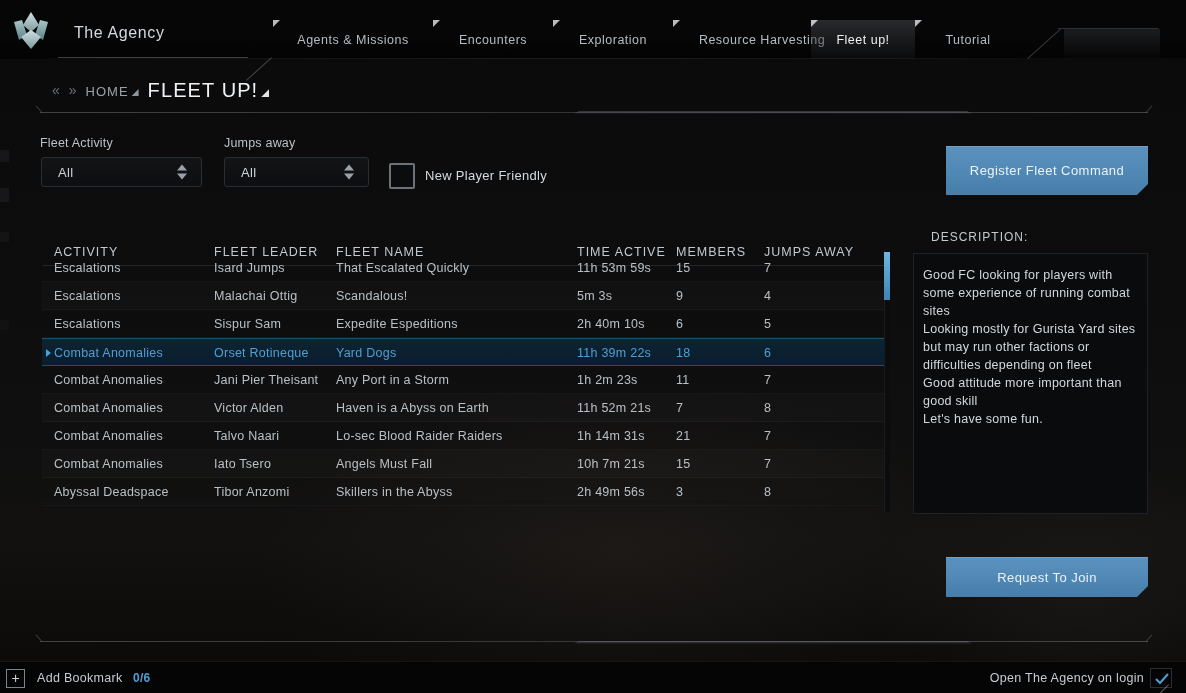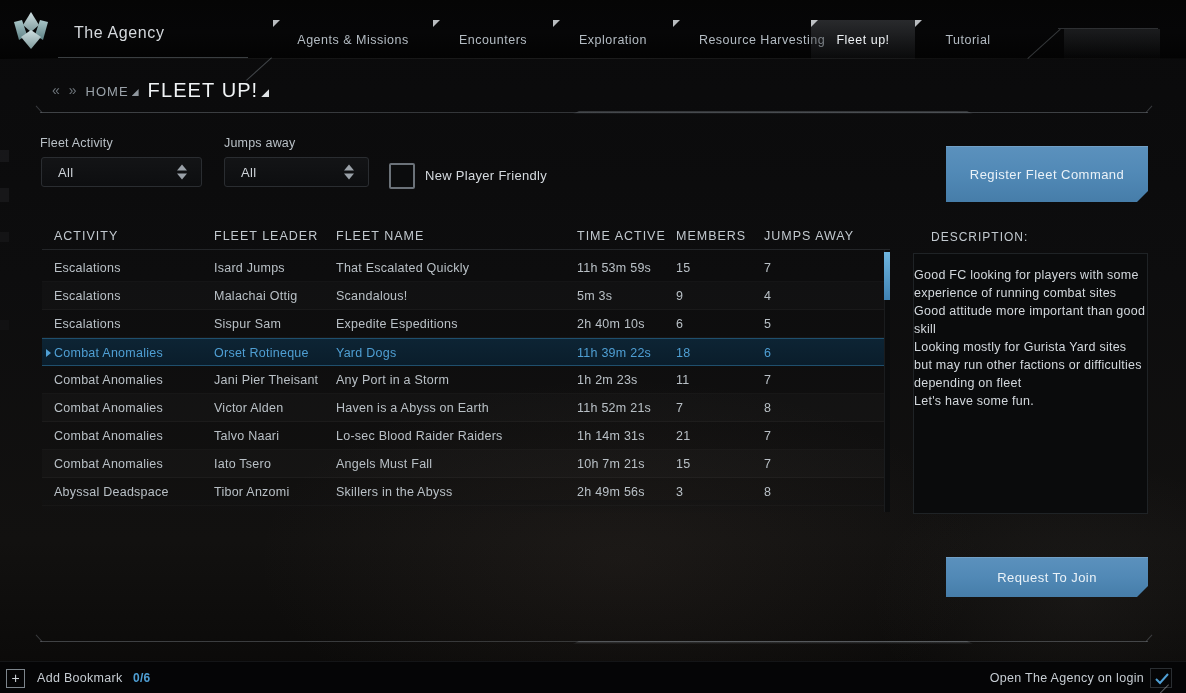--- a/index.html
+++ b/index.html
@@ -141,27 +141,27 @@
   .npf-label{ position:absolute; left:425px; top:168px; font-size:13px; color:#d5dadf; letter-spacing:.3px;}
 
   
   .btn {
     position:absolute; display:flex; align-items:center; justify-content:center;
     font-size:13px; letter-spacing:.45px; color:#eaf2f8; cursor:pointer;
     background:linear-gradient(180deg,#5b91bd 0%, #5189b6 50%, #467da9 100%);
     clip-path: polygon(0 0, 100% 0, 100% calc(100% - 11px), calc(100% - 11px) 100%, 0 100%);
     box-shadow: inset 0 1px 0 rgba(255,255,255,0.14);
   }
-  .btn-register{ left:946px; top:146px; width:202px; height:56px; }
+  .btn-register{ left:946px; top:146px; width:202px; height:49px; }
   .btn-join{ left:946px; top:557px; width:202px; height:40px; }
 
   
   .tbl{ position:absolute; left:42px; top:222px; width:848px; height:290px; }
   .thead{
-    position:absolute; left:0; top:0; width:848px; height:28px;
+    position:absolute; left:0; top:16px; width:848px; height:28px;
     border-bottom:1px solid rgba(130,140,150,0.20);
     text-align:center;
   }
   .th{
     position:absolute; top:7px; font-size:12.5px; letter-spacing:1px;
     color:#c2c9cf; cursor:pointer; white-space:nowrap;
   }
   .rows{
     position:absolute; left:0; top:32px; width:848px; height:258px; overflow:hidden;
   }
@@ -203,21 +203,21 @@
   .c-activity{ left:12px; } .c-leader{ left:172px; } .c-name{ left:294px; }
   .c-time{ left:525px;margin-left:10px; }   .c-members{ left:634px; } .c-jumps{ left:722px; }
 
   
   .desc-label{
     position:absolute; left:931px; top:230px; font-size:12px;
     letter-spacing:1px; color:#c2c9cf;
   }
   .desc-box{
     position:absolute; left:913px; top:253px; width:235px; height:261px;
-    background:#0a0b0c; border:1px solid #1f2326; padding:12px 0;
+    background:#0a0b0c; border:1px solid #1f2326; padding:12px 9px;
     overflow:hidden;
   }
   .desc-box p{
     font-size:12.5px; line-height:18px; color:#d3d8dd; letter-spacing:.25px;
   }
 
   
   .footer{
     position:absolute; left:0; top:661px; width:1186px; height:32px;
     background:#050506; border-top:1px solid #141517;
@@ -434,22 +434,22 @@
         </div>
       </div>
     <div class="row-fade"></div>
   </div>
   <div class="scroll-track"></div>
   <div class="scroll-thumb"></div>
 
   <div class="desc-label">DESCRIPTION:</div>
   <div class="desc-box" id="descbox">
       <p>Good FC looking for players with some experience of running combat sites</p>
+      <p>Looking mostly for Gurista Yard sites but may run other factions or difficulties depending on fleet</p>
       <p>Good attitude more important than good skill</p>
-      <p>Looking mostly for Gurista Yard sites but may run other factions or difficulties depending on fleet</p>
       <p>Let's have some fun.</p>
     </div>
 
   <div class="footer"></div>
   <div class="fbtn-plus">+</div>
   <div class="f-add">Add Bookmark</div>
   <div class="f-count">0/6</div>
   <div class="f-login">Open The Agency on login</div>
   <div class="f-check">
     <svg width="14" height="12" viewBox="0 0 14 12">

